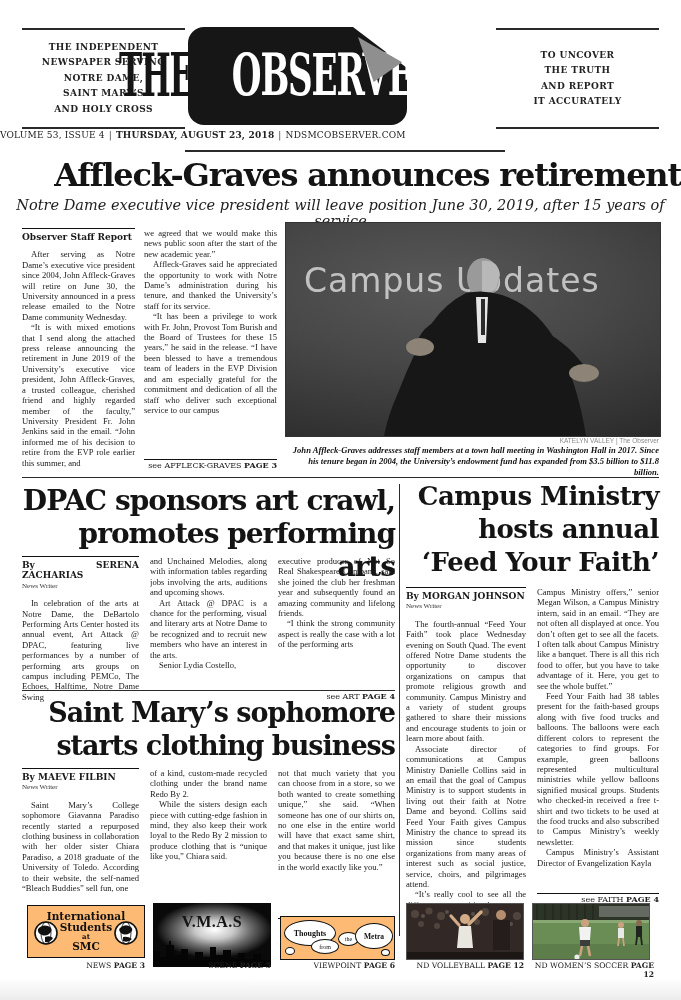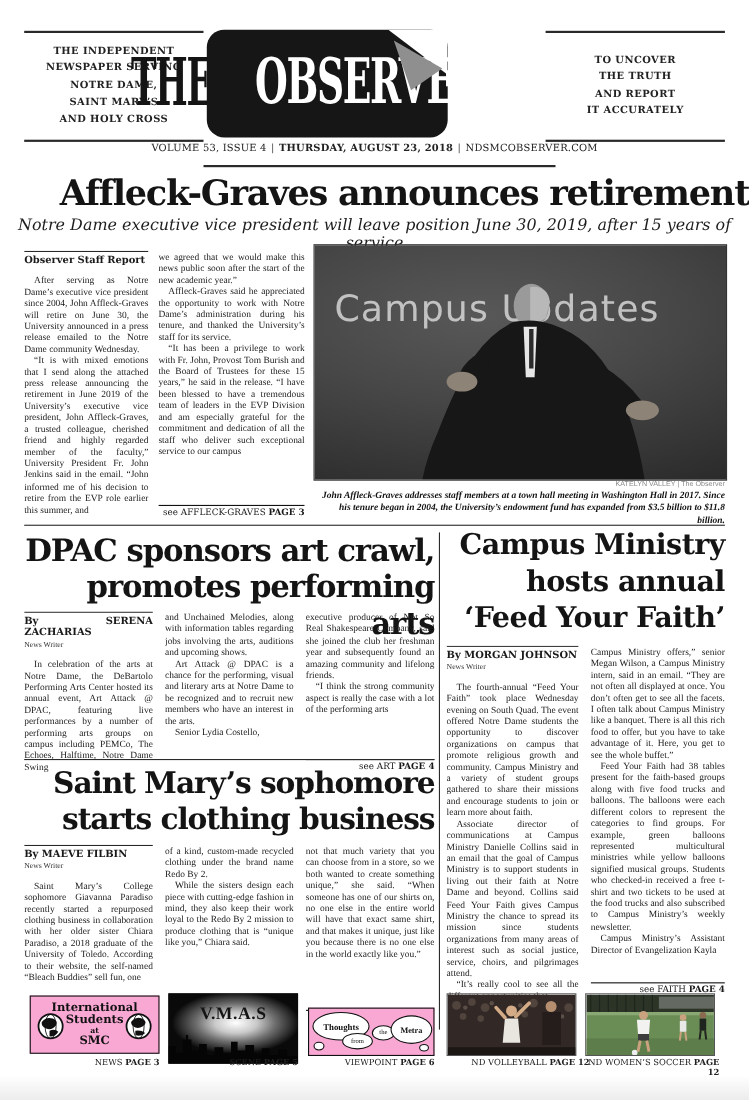--- a/index.html
+++ b/index.html
@@ -18,21 +18,21 @@
             font-size:60px;line-height:66px;color:#141414;transform:scaleX(.52);transform-origin:left top;
             letter-spacing:-2px;}
   #logo-box{left:188px;top:27px;width:219px;height:98px;background:#161616;border-radius:16px;}
   #logo-word{position:absolute;left:0;top:0;width:100%;height:98px;line-height:96px;text-align:center;
              color:#fff;font-family:"DejaVu Serif",serif;font-weight:bold;font-size:57px;
              letter-spacing:-2px;transform:scaleX(.60);transform-origin:center;}
   .curl-white{position:absolute;top:0;right:0;width:54px;height:50px;background:#fff;
               clip-path:polygon(0 0,100% 0,100% 82%);}
   .curl-gray{position:absolute;top:8px;right:3px;width:46px;height:47px;background:#8f8f8f;
              clip-path:polygon(0 4%,96% 58%,34% 100%);}
-  #volume-line{left:0;top:130px;width:681px;text-align:center;font-family:"DejaVu Serif",serif;
+  #volume-line{left:0;top:130px;width:681px;font-family:"DejaVu Serif",serif;
                font-size:9px;letter-spacing:.2px;color:#222;}
   #volume-line b{font-weight:bold;}
   #volume-line .sep{padding:0 4px;color:#444;}
   .rule{background:#2a2a2a;}
 
   
   .headline{font-family:"DejaVu Serif",serif;font-weight:bold;color:#141414;text-align:right;}
   #lead-headline{left:0;top:157px;width:681px;font-size:32px;line-height:36px;letter-spacing:-1.2px;}
   #lead-subhead{left:0;top:197px;width:681px;text-align:center;font-style:italic;
                 font-family:"DejaVu Serif",serif;font-size:14.5px;color:#1d1d1d;}
@@ -57,21 +57,21 @@
                 font-size:8.6px;line-height:11px;color:#111;text-align:right;}
 
   
   #dpac-headline{left:22px;top:484px;width:373px;font-size:28px;line-height:33px;letter-spacing:-1px;}
   #smc-headline{left:22px;top:696px;width:373px;font-size:27px;line-height:33px;letter-spacing:-1px;}
   #min-headline{left:404px;top:480px;width:255px;font-size:26px;line-height:33px;letter-spacing:-.5px;}
 
   
   .teaser-cap{position:absolute;top:961px;text-align:right;font-family:"DejaVu Serif",serif;font-size:7.6px;color:#222;}
   .teaser-cap b{font-weight:bold;}
-  .tbox{position:absolute;border:1.5px solid #111;background:#f9a8d4;box-sizing:border-box;}
+  .tbox{position:absolute;border:1.5px solid #111;background:#fdba74;box-sizing:border-box;}
   #intl-box{left:27px;top:905px;width:118px;height:53px;display:flex;flex-direction:column;
             justify-content:center;align-items:center;font-family:"DejaVu Serif",serif;font-weight:bold;color:#111;}
   #intl-box .l1{font-size:10.5px;line-height:11px;}
   #intl-box .l2{font-size:10.5px;line-height:11px;}
   #intl-box .l3{font-size:7px;line-height:8px;}
   #intl-box .l4{font-size:10.5px;line-height:11px;}
   .globe{position:absolute;top:14px;}
   #vmas-box{left:153px;top:903px;width:118px;height:64px;background:#000;overflow:hidden;}
   #vmas-glow{position:absolute;inset:0;background:radial-gradient(ellipse 58% 52% at 52% 42%,#ffffff 0%,#c9c9c9 28%,#6f6f6f 52%,#0a0a0a 85%);}
   #vmas-text{position:absolute;left:0;top:10px;width:100%;text-align:center;font-family:"Liberation Serif",serif;
@@ -296,21 +296,21 @@
       </g>
       <path d="M52 22 L64 22 L66 44 L50 44 Z" fill="#e9e6e0"></path>
       <circle cx="58" cy="15" r="5" fill="#d3ac87"></circle>
       <path d="M62 20 L74 8" stroke="#d3ac87" stroke-width="3.4" stroke-linecap="round"></path>
       <path d="M52 21 L44 12" stroke="#d3ac87" stroke-width="3.2" stroke-linecap="round"></path>
       <rect x="86" y="16" width="17" height="30" fill="#241d1b"></rect>
       <circle cx="94" cy="11" r="5" fill="#b58e6f"></circle>
       <rect x="0" y="48" width="118" height="9" fill="#1c1614"></rect>
     </svg>
   </div>
-  <div class="teaser-cap" style="left:418px;width:118px;">
+  <div class="teaser-cap" style="left:406px;width:118px;">
     <span>ND VOLLEYBALL</span>&nbsp;<b>PAGE 12</b>
   </div>
 
   <div class="photo-thumb" style="left:532px;">
     <svg width="118" height="57" viewBox="0 0 118 57">
       <rect width="118" height="16" fill="#2c3327"></rect>
       <g stroke="#1e241b" stroke-width="1">
           <line x1="4" y1="0" x2="4" y2="16"></line>
           <line x1="12" y1="0" x2="12" y2="16"></line>
           <line x1="20" y1="0" x2="20" y2="16"></line>

